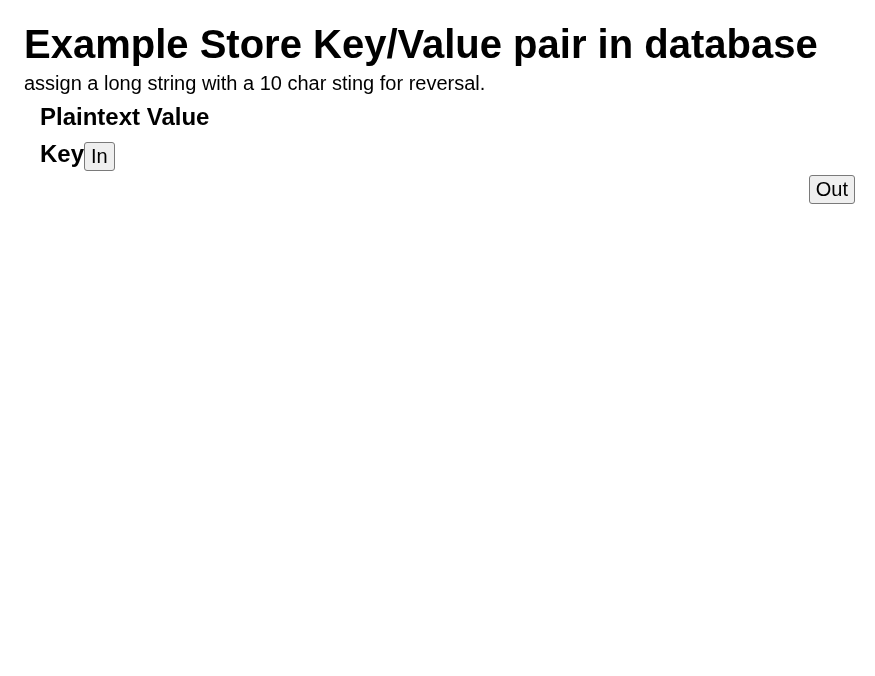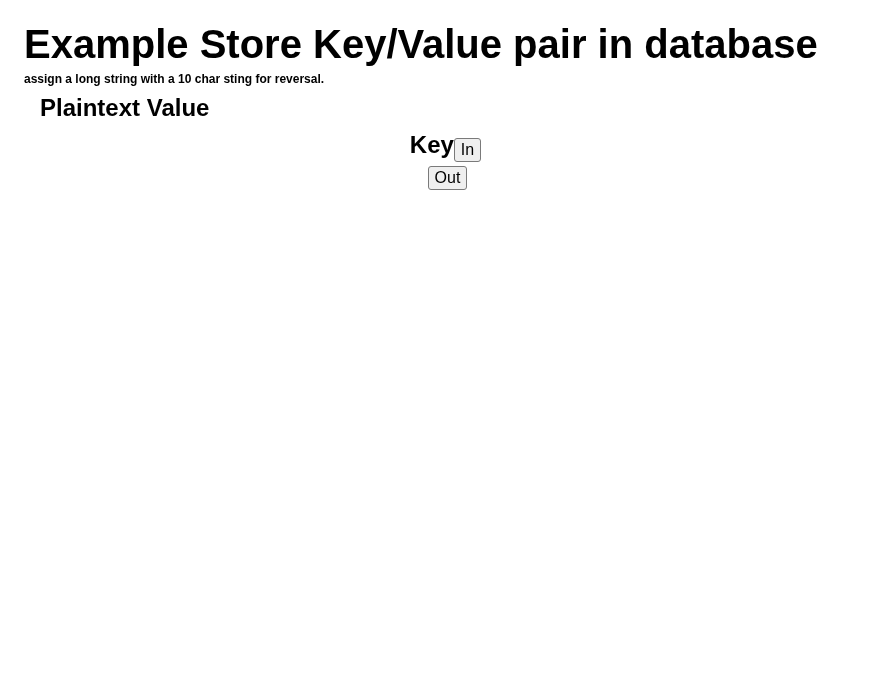--- a/index.html
+++ b/index.html
@@ -11,66 +11,65 @@
       background: #fff;
       width: 875px;
     }
     h1 {
       font-size: 40px;
       font-weight: bold;
       margin: 0 0 4px 0;
       line-height: 1.2;
     }
     .subtitle {
-      font-size: 12px;
+      font-size: 20px;
       margin: 0 0 8px 0;
-      font-weight: bold;
     }
     h2 {
       font-size: 24px;
       font-weight: bold;
       margin: 0 0 2px 0;
       line-height: 1.2;
     }
     .section {
       margin-bottom: 8px;
       padding-left: 16px;
     }
     .section-header {
       display: flex;
       align-items: flex-end;
-      justify-content: center;
+      justify-content: flex-start;
       margin-bottom: 2px;
     }
     textarea.box {
       width: 815px;
       height: 220px;
       border: 1px solid #ccc;
       font-family: Arial, Helvetica, sans-serif;
       font-size: 16px;
       padding: 4px 6px;
       resize: none;
       outline: none;
       line-height: 1.3;
       display: block;
       background: #fff;
     }
     button.small-btn {
       font-family: Arial, Helvetica, sans-serif;
-      font-size: 16px;
+      font-size: 20px;
       padding: 2px 6px;
       border: 1px solid #7a7a7a;
       border-radius: 3px;
       background: #efefef;
       cursor: pointer;
     }
     .out-row {
       width: 815px;
       display: flex;
-      justify-content: center;
+      justify-content: flex-end;
       margin-top: 4px;
     }
   </style>
 </head>
 <body>
 
 <h1>Example Store Key/Value pair in database</h1>
 <p class="subtitle">assign a long string with a 10 char sting for reversal.</p>
 
 <div class="section">

